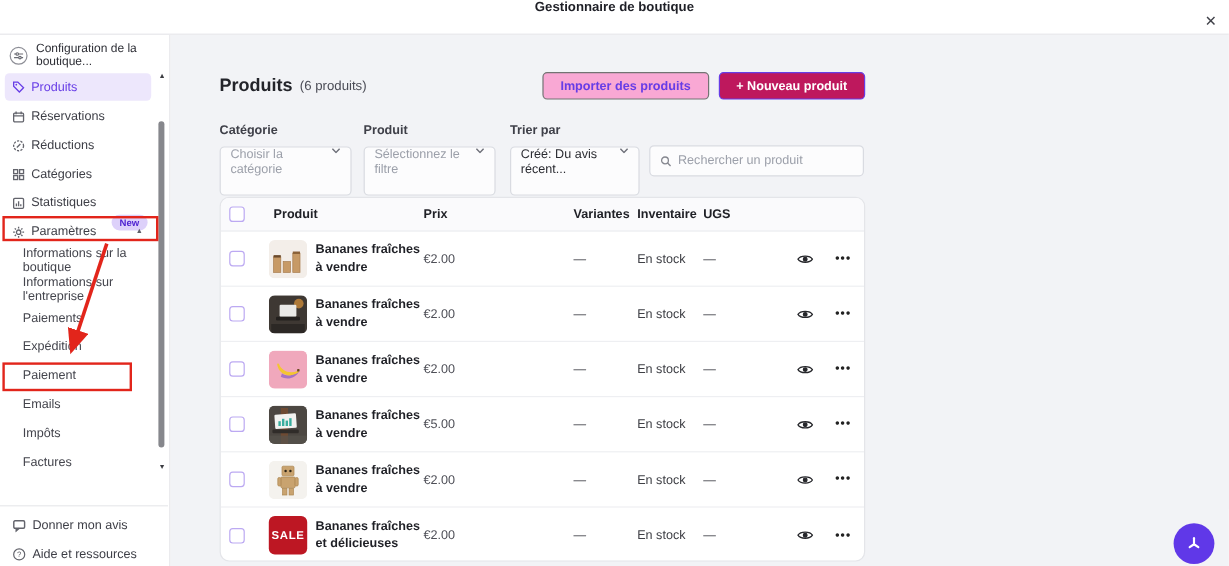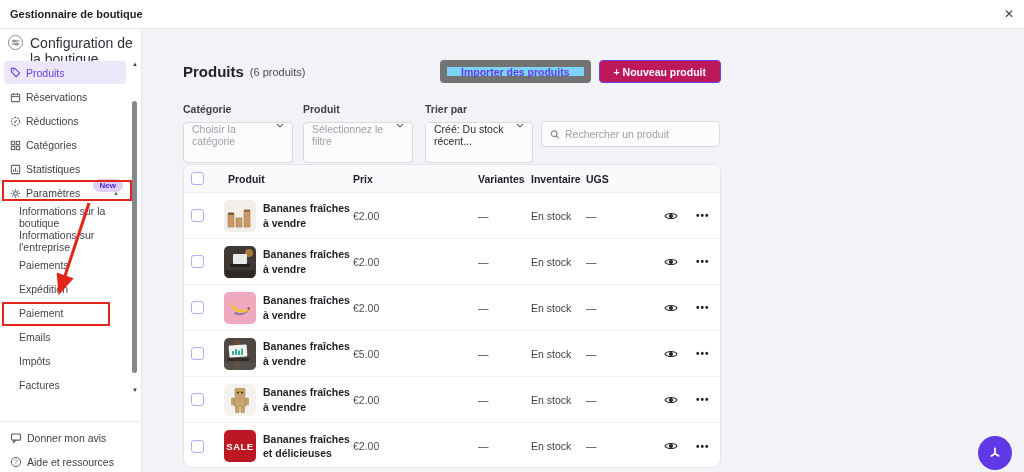--- a/index.html
+++ b/index.html
@@ -1,29 +1,29 @@
 <!DOCTYPE html>
 <html><head>
 <meta charset="utf-8">
 <style>
   * { margin:0; padding:0; box-sizing:border-box; }
   html,body { width:1024px; height:472px; overflow:hidden;
     font-family:"Liberation Sans","DejaVu Sans",sans-serif; background:#fff; color:#26272E; }
 
   
   .topbar { position:absolute; top:0; left:0; right:0; height:29px; background:#fff;
-    border-bottom:1px solid #E6E7EA; display:flex; align-items:center; padding:0 10px; z-index:30; }
+    border-bottom:1px solid #E6E7EA; display:flex; align-items:center; padding:0 10px; z-index:30;flex-direction:column; }
   .topbar h1 { font-size:11px; font-weight:bold; color:#1E1F26; }
   .close-btn { margin-left:auto; font-size:12px; color:#3F4048; cursor:pointer; line-height:1; }
 
   
   .sidebar { position:absolute; top:29px; left:0; width:142px; bottom:0; background:#fff;
     border-right:1px solid #E6E7EA; z-index:20; }
   .config-row { position:absolute; top:6px; left:0; right:0; height:22px; display:flex;
-    padding-left:8px; gap:7px; font-size:14px; color:#2E2F36; cursor:pointer; }
+    align-items:center; padding-left:8px; gap:7px; font-size:10px; color:#2E2F36; cursor:pointer; }
   .config-icon { width:15px; height:15px; border:1px solid #8D8E96; border-radius:50%;
     display:flex; align-items:center; justify-content:center; color:#6A6B73; flex:none; }
   .nav { position:absolute; top:32px; left:0; right:0; }
   .side-item { height:24px; display:flex; align-items:center; gap:5px; padding-left:10px;
     font-size:10.5px; color:#3D3E46; cursor:pointer; }
   .side-item .ic { width:11px; height:11px; color:#63646C; flex:none; }
   .side-item.active { height:23px; margin:0 15px 1px 4px; padding-left:6px; background:#EDE7FC;
     border-radius:4px; color:#673DE6; }
   .side-item.active .ic { color:#673DE6; }
   .badge-new { margin-left:auto; margin-right:18px; background:#DDD1FA; color:#5025D1;
@@ -48,21 +48,21 @@
   .anno-arrow { position:absolute; left:0; top:0; width:142px; height:443px; z-index:26; pointer-events:none; }
 
   
   .main { position:absolute; top:29px; left:142px; right:0; bottom:0; background:#F2F3F6; }
   .page-header { position:absolute; left:41px; top:31px; width:538px; display:flex; align-items:center; }
   .page-title { font-size:15px; font-weight:600; color:#23242A; }
   .page-count { font-size:11px; color:#4A4B55; margin-left:6px; }
   .hdr-buttons { margin-left:auto; display:flex; gap:8px; }
   .btn { height:23px; border-radius:4px; font-size:10.5px; font-weight:bold; padding:0 14px;
     display:flex; align-items:center; cursor:pointer; }
-  .btn.secondary { background:#7dd3fc; border:7px solid #737373; color:#673DE6; }
+  .btn.secondary { background:#f9a8d4; border:1px solid #737373; color:#673DE6; }
   .btn.primary { background:#be185d; border:1px solid #673DE6; color:#fff; }
 
   
   .filters { position:absolute; left:41px; top:74px; width:538px; display:flex; }
   .fgroup { display:flex; flex-direction:column; }
   .flabel { font-size:10.5px; font-weight:bold; color:#3F4049; margin-bottom:7px; }
   .fcontrol { height:41px; background:#FCFCFD; border:1px solid #D9DBE1; border-radius:4px;
     display:flex; padding:0 8px; font-size:10.5px; color:#9CA0AA; cursor:pointer; }
   .fcontrol.dark { color:#2A2B31; }
   .fcontrol .chev { margin-left:auto; flex:none; color:#6F717A; }
@@ -262,21 +262,21 @@
       <div class="fcontrol">
         <span>Sélectionnez le filtre</span>
         <svg class="chev" width="8" height="5" viewBox="0 0 8 5" fill="none" stroke="currentColor" stroke-width="1.2">
             <polyline points="1,1 4,4 7,1"></polyline>
           </svg>
       </div>
     </div>
     <div class="fgroup w-sort">
       <span class="flabel">Trier par</span>
       <div class="fcontrol dark">
-        <span>Créé: Du stock récent...</span>
+        <span>Créé: Du avis récent...</span>
         <svg class="chev" width="8" height="5" viewBox="0 0 8 5" fill="none" stroke="currentColor" stroke-width="1.2">
             <polyline points="1,1 4,4 7,1"></polyline>
           </svg>
       </div>
     </div>
     <div class="fgroup w-search">
       <div class="search-box">
         <svg width="11" height="11" viewBox="0 0 12 12" fill="none" stroke="#85878F" stroke-width="1.3">
           <circle cx="5" cy="5" r="3.4"></circle>
             <line x1="7.6" y1="7.6" x2="10.6" y2="10.6"></line>

